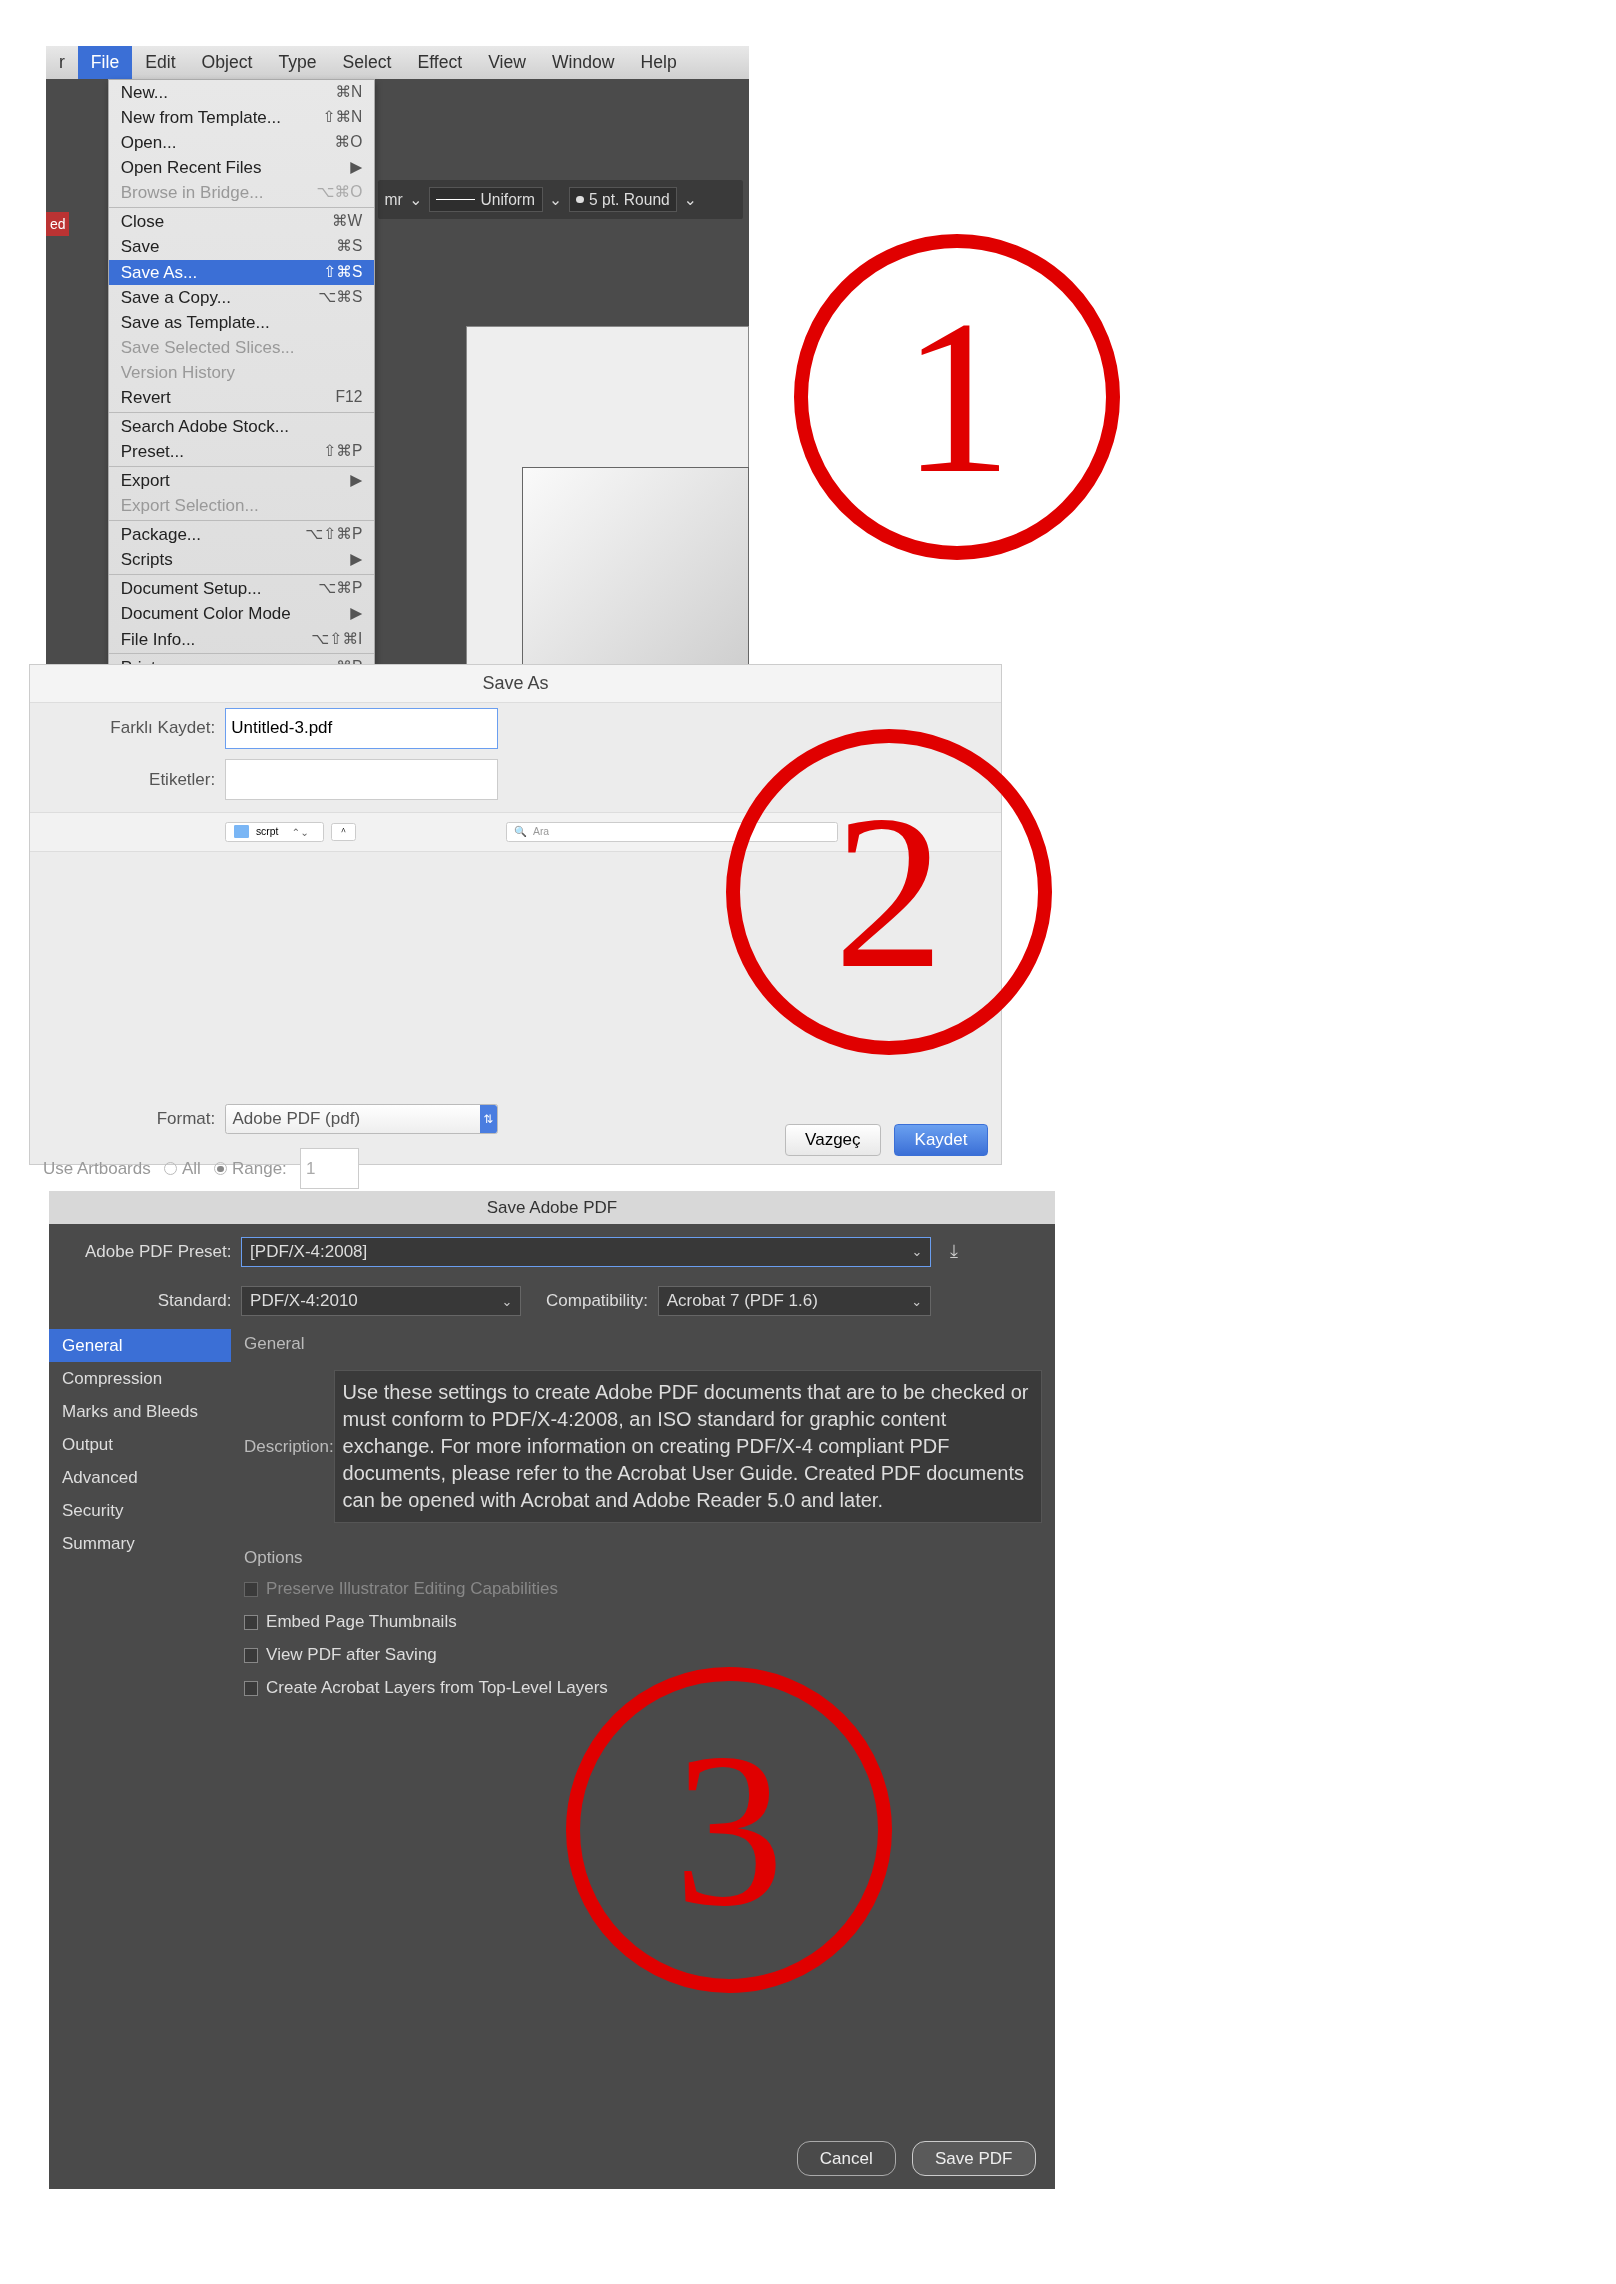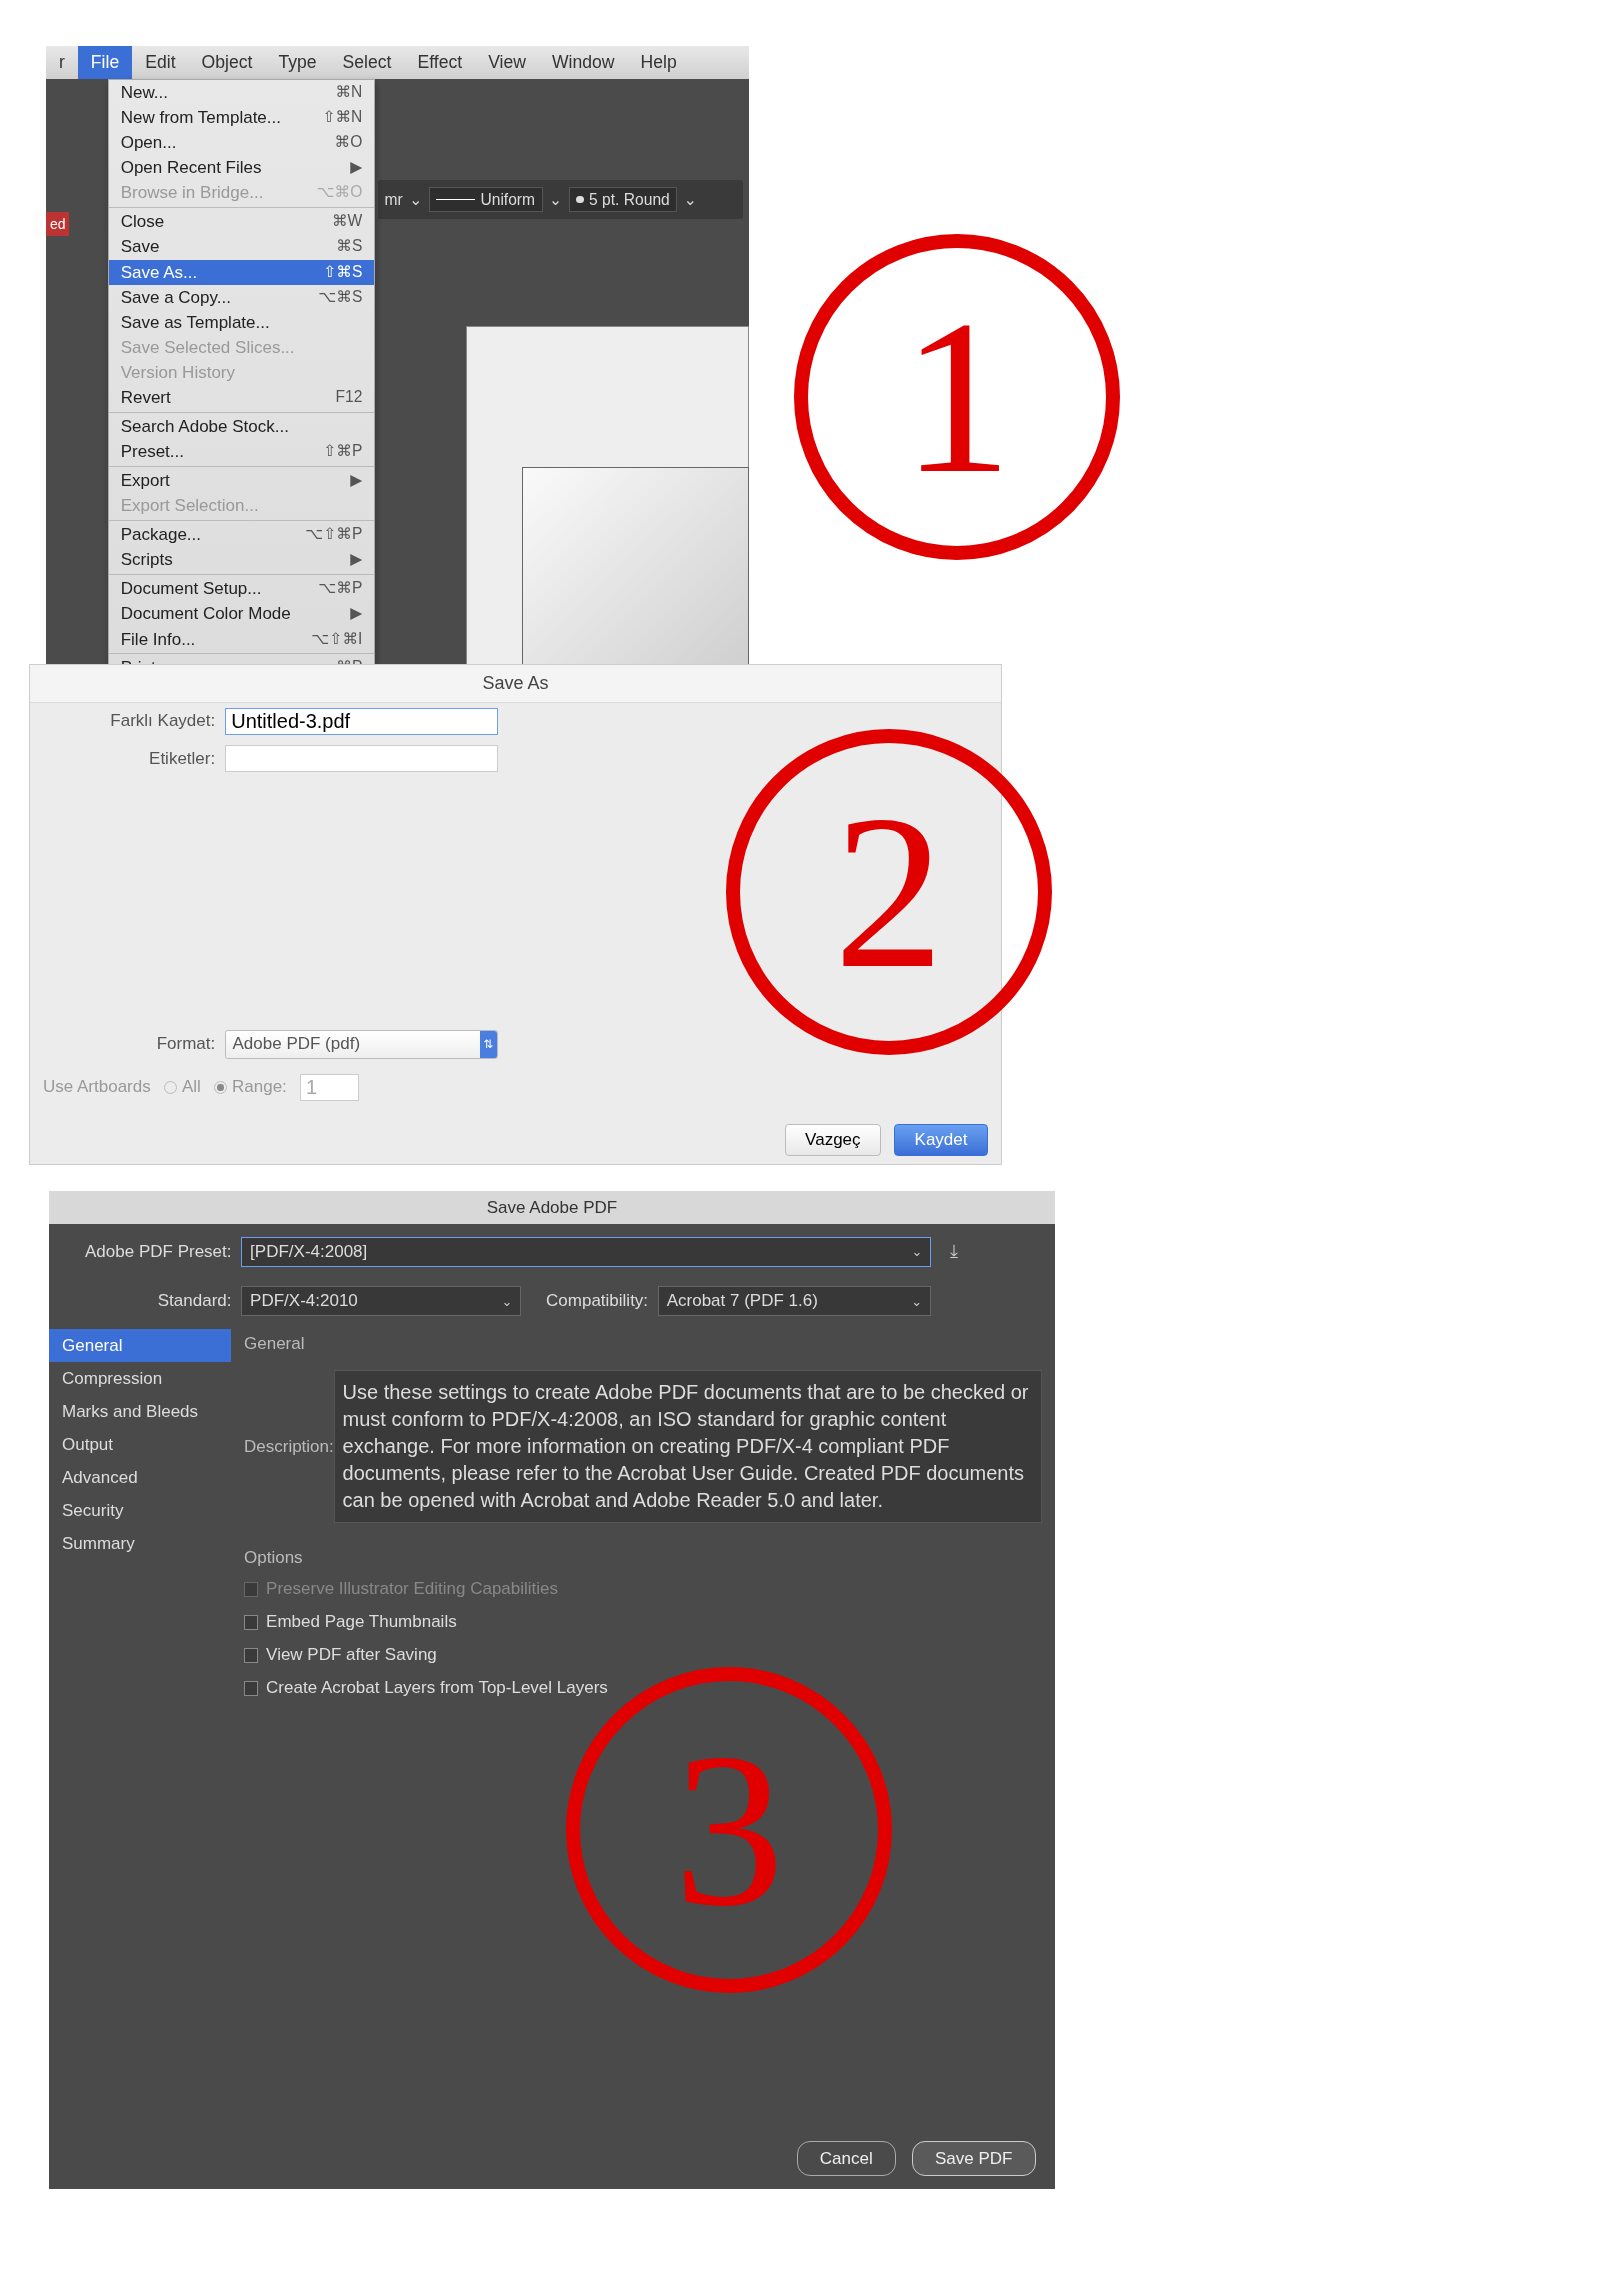--- a/index.html
+++ b/index.html
@@ -25,21 +25,21 @@
   .toolbar1 .dot { width: 7.8px; height: 7.8px; background: #ddd; border-radius: 50%; }
   .canvas1 { position: absolute; left: 420px; top: 280px; width: 283px; height: 371px; background: #eee; border: 0.7px solid #888; }
   .canvas1::before { content: ""; position: absolute; left: 55px; top: 140px; width: 225px; height: 228px; background: linear-gradient(135deg,#fafafa,#ccc); border: 0.7px solid #666; }
   .ed-tag { position:absolute; left:0; top:166px; background:#b33; color:#fff; font-size:14px; padding:3.9px 3.9px; writing-mode: horizontal-tb; }
 
   
   .p2 { left: 29px; top: 664px; width: 973px; height: 501px; background: #ececec; border: 0.7px solid #ccc; }
   .p2 .title { text-align: center; font-size: 18px; color: #444; padding: 7.8px 0; background: #f4f4f4; border-bottom: 0.7px solid #ddd; }
   .p2 .row { display: flex; align-items: center; padding: 5.2px 13px; font-size: 17px; color: #555; }
   .p2 .lbl { width: 182px; text-align: right; padding-right: 9.8px; }
-  .p2 input[type=text] { height: 27px; border: 1.3px solid #6a9ef0; padding: 0 5.2px; font-size: 20px; background: #fff; }
+  .p2 input[type=text] { height: 41px; border: 1.3px solid #6a9ef0; padding: 0 5.2px; font-size: 17px; background: #fff; }
   .p2 input.plain { border: 0.7px solid #ccc; }
   .p2 .locrow { background: #f2f2f2; border-top: 0.7px solid #ddd; border-bottom: 0.7px solid #ddd; margin-top: 6.5px; padding: 9px 13px; display:flex; align-items:center; }
   .p2 .folder { display: inline-flex; align-items: center; gap: 6.5px; background: #fff; border: 0.7px solid #ccc; border-radius: 2.6px; padding: 2.6px 7.8px; margin-left: 182px; }
   .p2 .folder-ico { width: 15.6px; height: 13px; background: #7ab6f5; border-radius: 1.3px; }
   .p2 .caret { padding: 0 6.5px; color: #666; }
   .p2 .expand { background: #fff; border: 0.7px solid #ccc; border-radius: 2.6px; padding: 1.3px 6.5px; margin-left: 6.5px; }
   .p2 .search { margin-left: 150px; background: #fff; border: 0.7px solid #ccc; border-radius: 2.6px; padding: 2.6px 7.8px; width: 332px; color: #999; display: flex; align-items: center; gap: 5.2px; }
   .p2 .fmtrow { margin-top: 247px; }
   .p2 .fmtsel { width: 273px; background: linear-gradient(#fff,#eee); position: relative; }
   .p2 .fmtbtn { position: absolute; right: 0; top: 0; bottom: 0; width: 17px; background: #4a7de0; border-radius: 0 2.6px 2.6px 0; color:#fff; display:flex; align-items:center; justify-content:center; font-size:11.7px; }
@@ -215,20 +215,32 @@
 <div class="panel p2">
   <div class="title">Save As</div>
   <div class="row">
     <div class="lbl">Farklı Kaydet:</div>
     <input type="text" style="width: 273px;" value="Untitled-3.pdf">
   </div>
   <div class="row">
     <div class="lbl">Etiketler:</div>
     <input type="text" class="plain" style="width: 273px;">
   </div>
+  <div class="locrow">
+    <div class="folder">
+      <span class="folder-ico"></span>
+      <span>scrpt</span>
+      <span class="caret">⌃⌄</span>
+    </div>
+    <div class="expand">＾</div>
+    <div class="search">
+      <span>🔍</span>
+      <span>Ara</span>
+    </div>
+  </div>
   <div class="row fmtrow">
     <div class="lbl">Format:</div>
     <div class="fmtsel" style="position:relative;padding:3.9px 19.5px 3.9px 6.5px;border:0.7px solid #bbb;border-radius:2.6px;">
       <span>Adobe PDF (pdf)</span>
       <span class="fmtbtn">⇅</span>
     </div>
   </div>
   <div class="artrow">
     <span>Use Artboards</span>
     <span style="display:flex;align-items:center;gap:5.2px">

